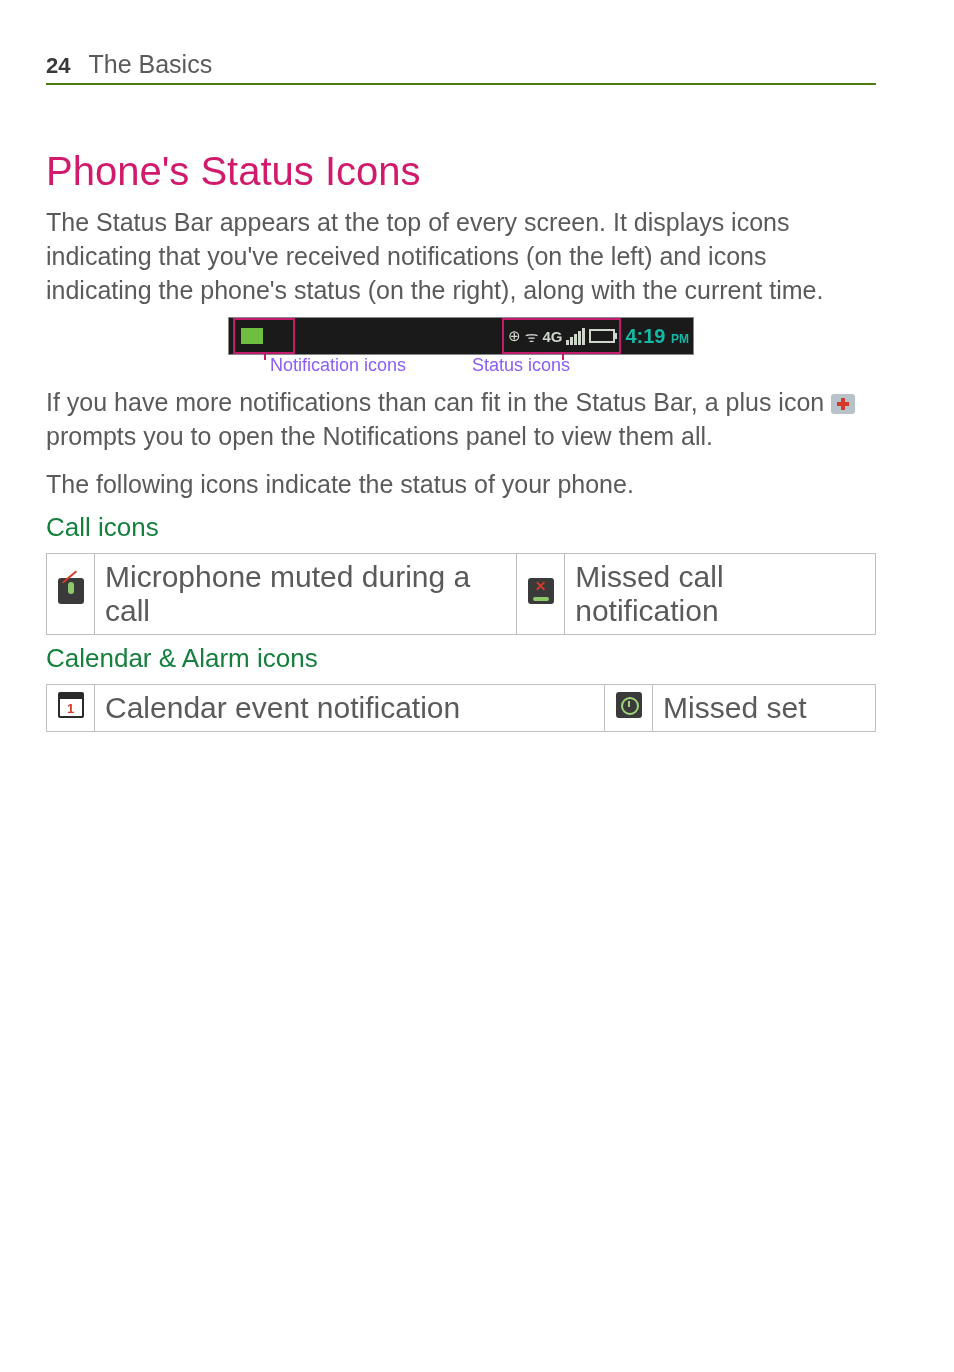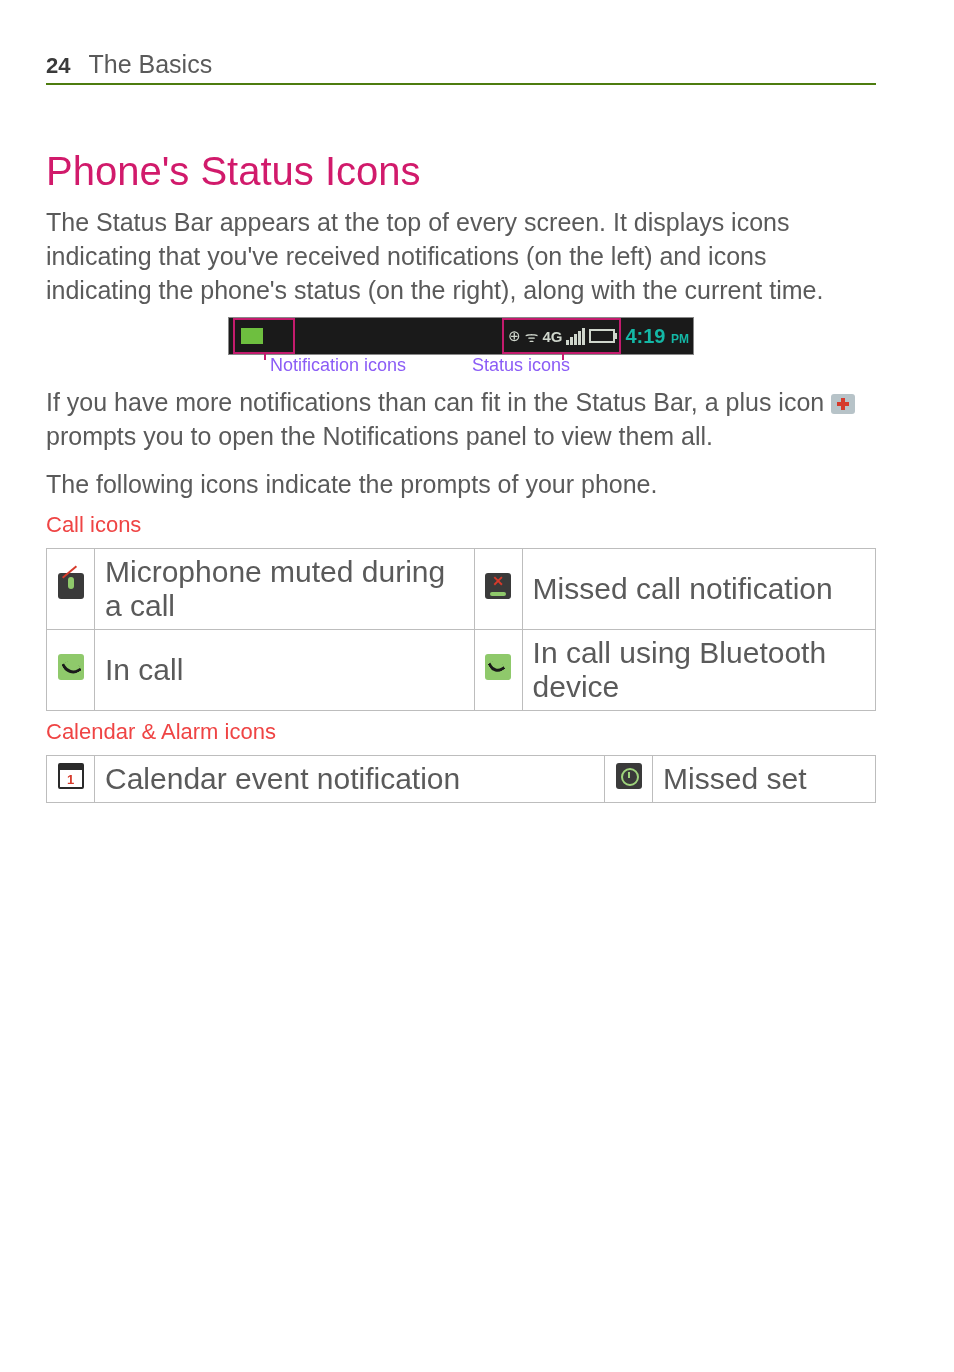--- a/index.html
+++ b/index.html
@@ -125,22 +125,22 @@
     position: relative;
   }
   .plus-icon::before, .plus-icon::after {
     content: "";
     position: absolute;
     background: #d63a2b;
   }
   .plus-icon::before { left: 6px; top: 8px; width: 12px; height: 4px; }
   .plus-icon::after  { left: 10px; top: 4px; width: 4px; height: 12px; }
   .h2 {
-    color: #ef4444;
-    font-size: 22px;
+    color: #15803d;
+    font-size: 26px;
     font-weight: 400;
     margin: 8px 0 10px;
   }
   table.icon-table {
     width: 100%;
     border-collapse: collapse;
     font-size: 30px;
     color: #5a5a5a;
     font-weight: 300;
   }
@@ -226,36 +226,30 @@
   <div class="captions-row">
     <span class="cap-left">Notification icons</span>
     <span class="cap-right">Status icons</span>
   </div>
 </div>
 
 <p class="body">
   <span>If you have more notifications than can fit in the Status Bar, a plus icon </span><span class="plus-icon"></span><span> prompts you to open the Notifications panel to view them all.</span>
 </p>
 
-<p class="body" style="margin-top:14px">The following icons indicate the prompts of your phone.</p>
+<p class="body" style="margin-top:14px">The following icons indicate the status of your phone.</p>
 
 <h2 class="h2">Call icons</h2>
 <table class="icon-table">
   <tbody>
       <tr>
     <td class="icon-cell"><span class="ic ic-mic"></span></td>
     <td>Microphone muted during a call</td>
     <td class="icon-cell"><span class="ic ic-missed"></span></td>
     <td>Missed call notification</td>
-  </tr>
-  <tr>
-    <td class="icon-cell"><span class="ic ic-call"></span></td>
-    <td>In call</td>
-    <td class="icon-cell"><span class="ic ic-btcall"></span></td>
-    <td>In call using Bluetooth device</td>
   </tr>
 </tbody>
   </table>
 
 <h2 class="h2">Calendar &amp; Alarm icons</h2>
 <table class="icon-table">
   <tbody>
       <tr>
     <td class="icon-cell"><span class="ic ic-cal"></span></td>
     <td>Calendar event notification</td>

